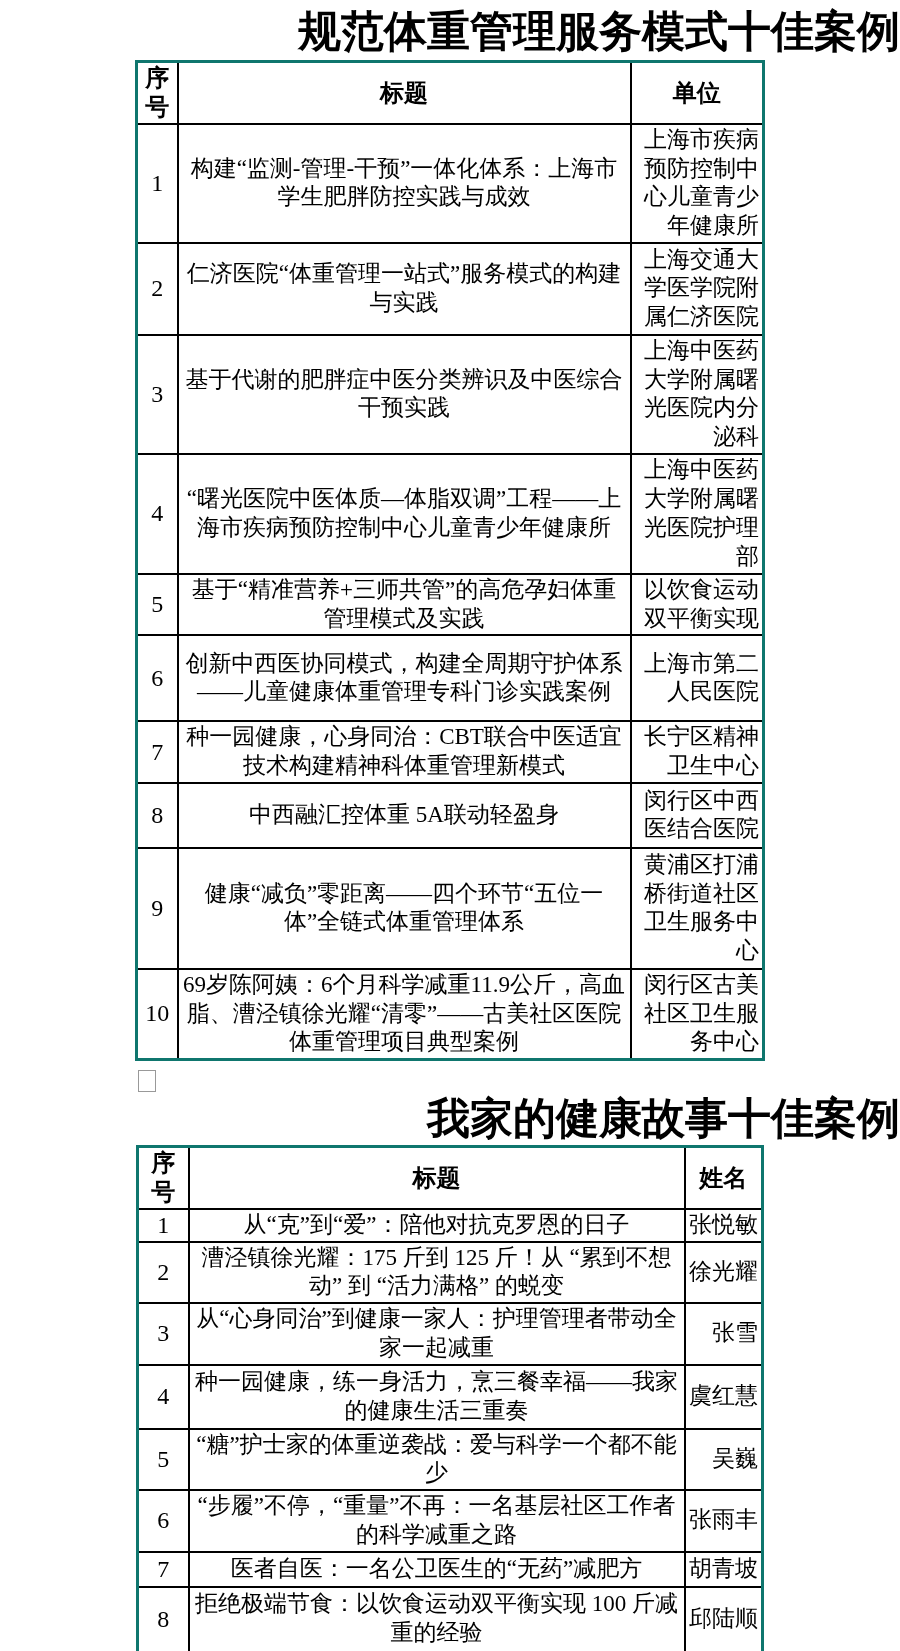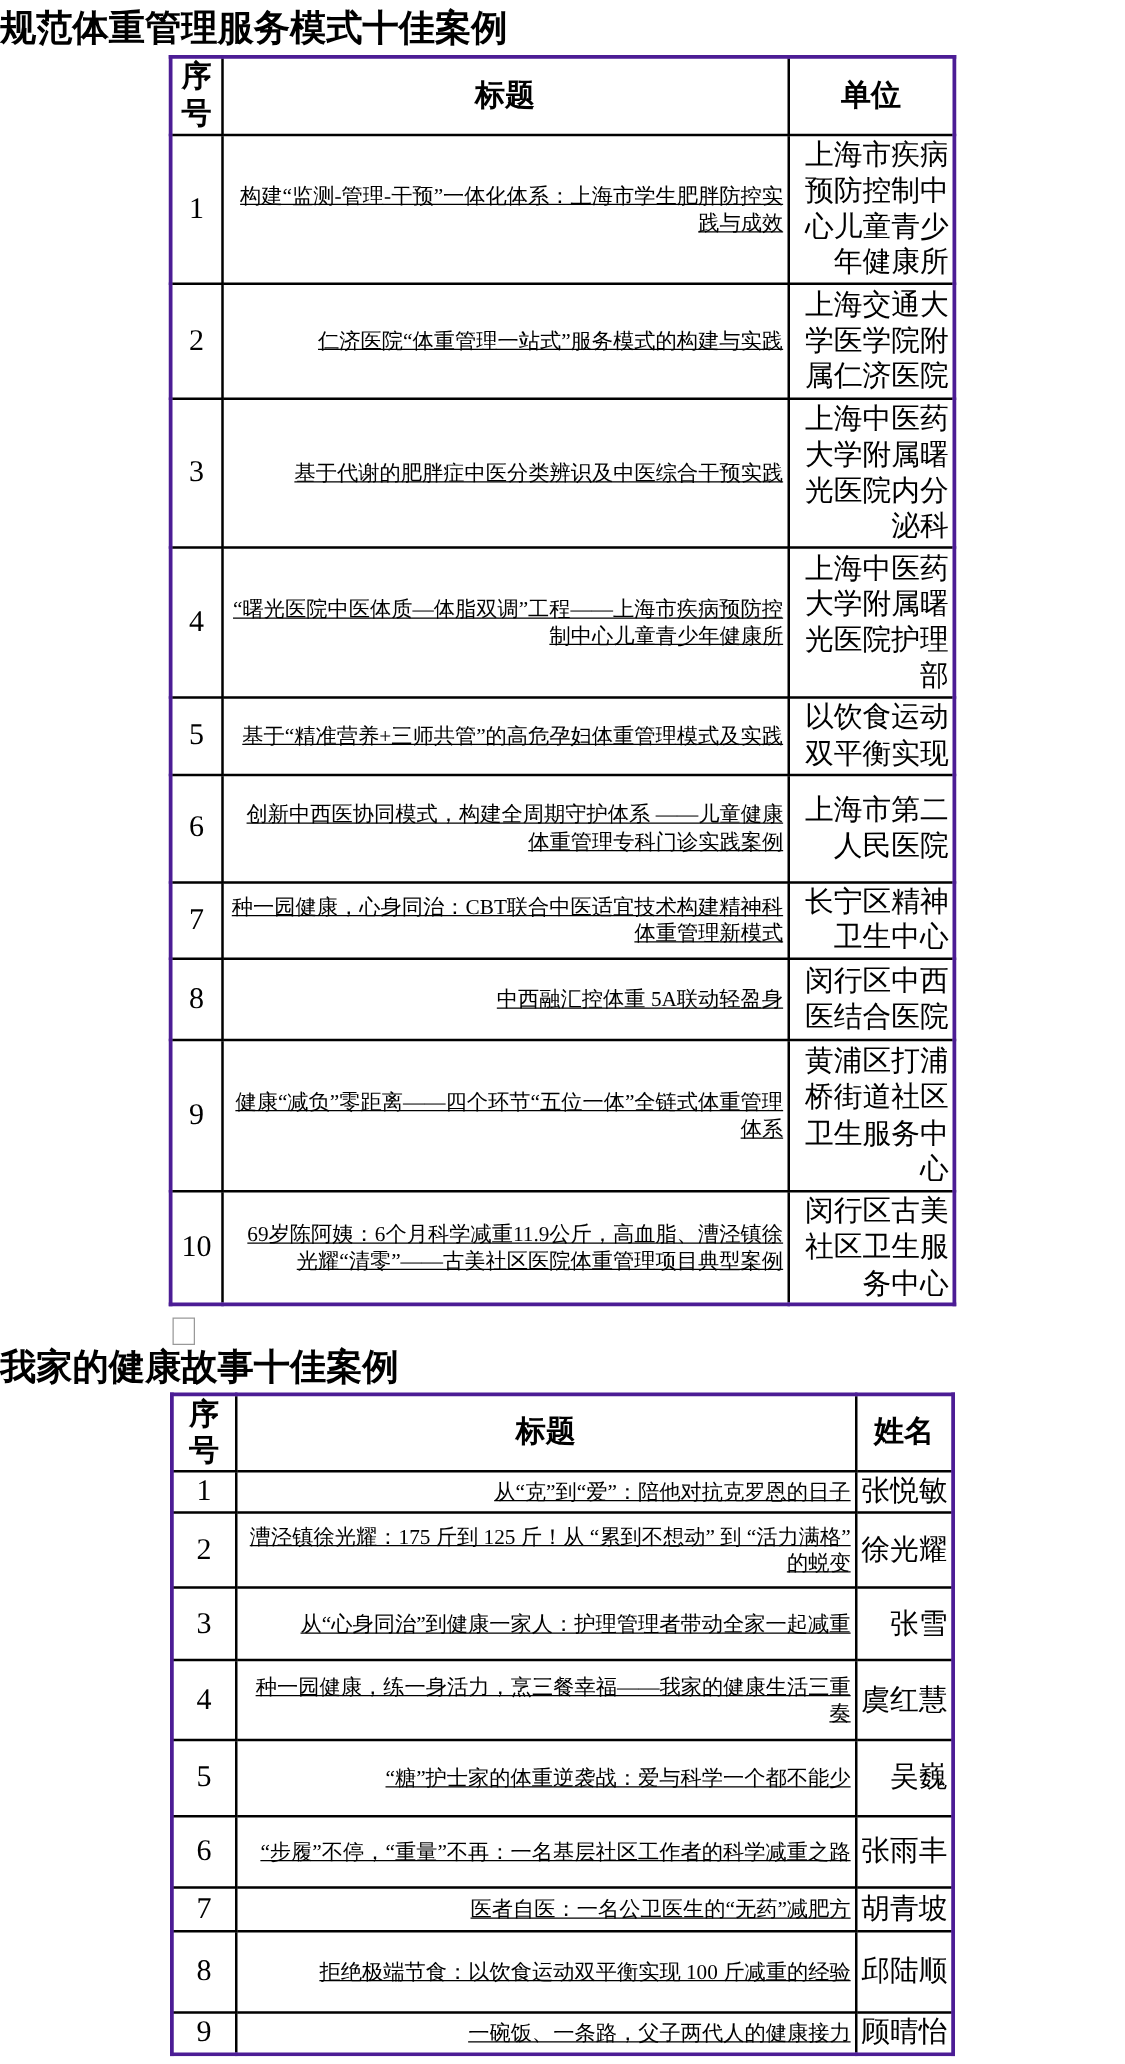--- a/index.html
+++ b/index.html
@@ -3,33 +3,33 @@
 <meta charset="utf-8">
 <style>
   html,body{margin:0;padding:0;background:#ffffff;}
   body{width:900px;color:#000;}
   .page{
     width:900px;
     font-family:"Liberation Serif","DejaVu Serif",serif;
     color:#000;
   }
   .doc-title{
-    text-align:left;
+    text-align:right;
     font-family:"Liberation Sans","DejaVu Sans",sans-serif;
     font-weight:700;
-    font-size:29px;
+    font-size:43px;
     line-height:1.12;
     margin:7px auto 5px auto;
   }
   .doc-title.second{margin-top:2px;margin-bottom:3px;}
   table{
     border-collapse:collapse;
     table-layout:fixed;
     margin:0 auto;
-    border:3px solid #4c1d95;
+    border:3px solid #0f766e;
   }
   .t1{width:627px;}
   .t2{width:625px;}
   th,td{
     border:2px solid #000;
     padding:1px 3px;
     vertical-align:middle;
     word-break:break-all;
     overflow-wrap:anywhere;
   }
@@ -39,24 +39,23 @@
     font-size:24px;
     text-align:center;
     line-height:1.2;
   }
   td.idx{
     text-align:center;
     font-size:24px;
     line-height:1.2;
   }
   td.ttl{
-    text-align:right;
-    font-size:17px;
+    text-align:center;
+    font-size:23px;
     line-height:1.25;
-    text-decoration:underline;
   }
   td.org, td.nam{
     text-align:right;
     font-size:23px;
     line-height:1.25;
   }
   
   .t1 col.c-idx{width:41px;}
   .t1 col.c-ttl{width:453px;}
   .t1 col.c-org{width:133px;}

